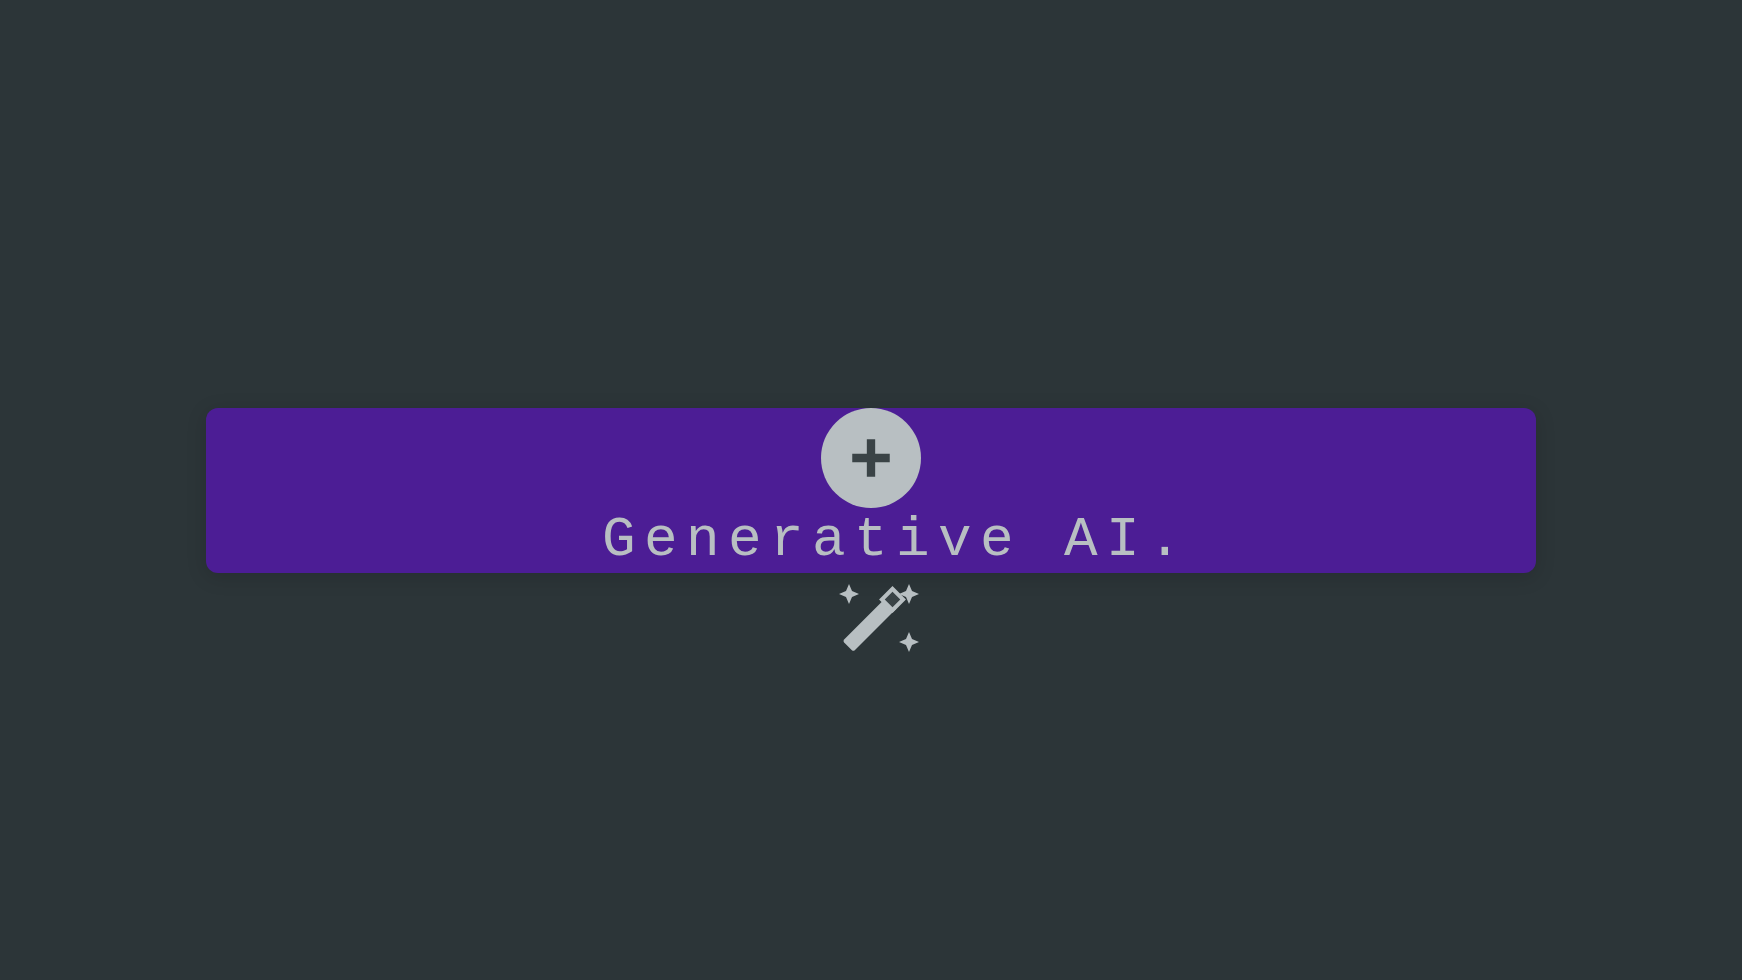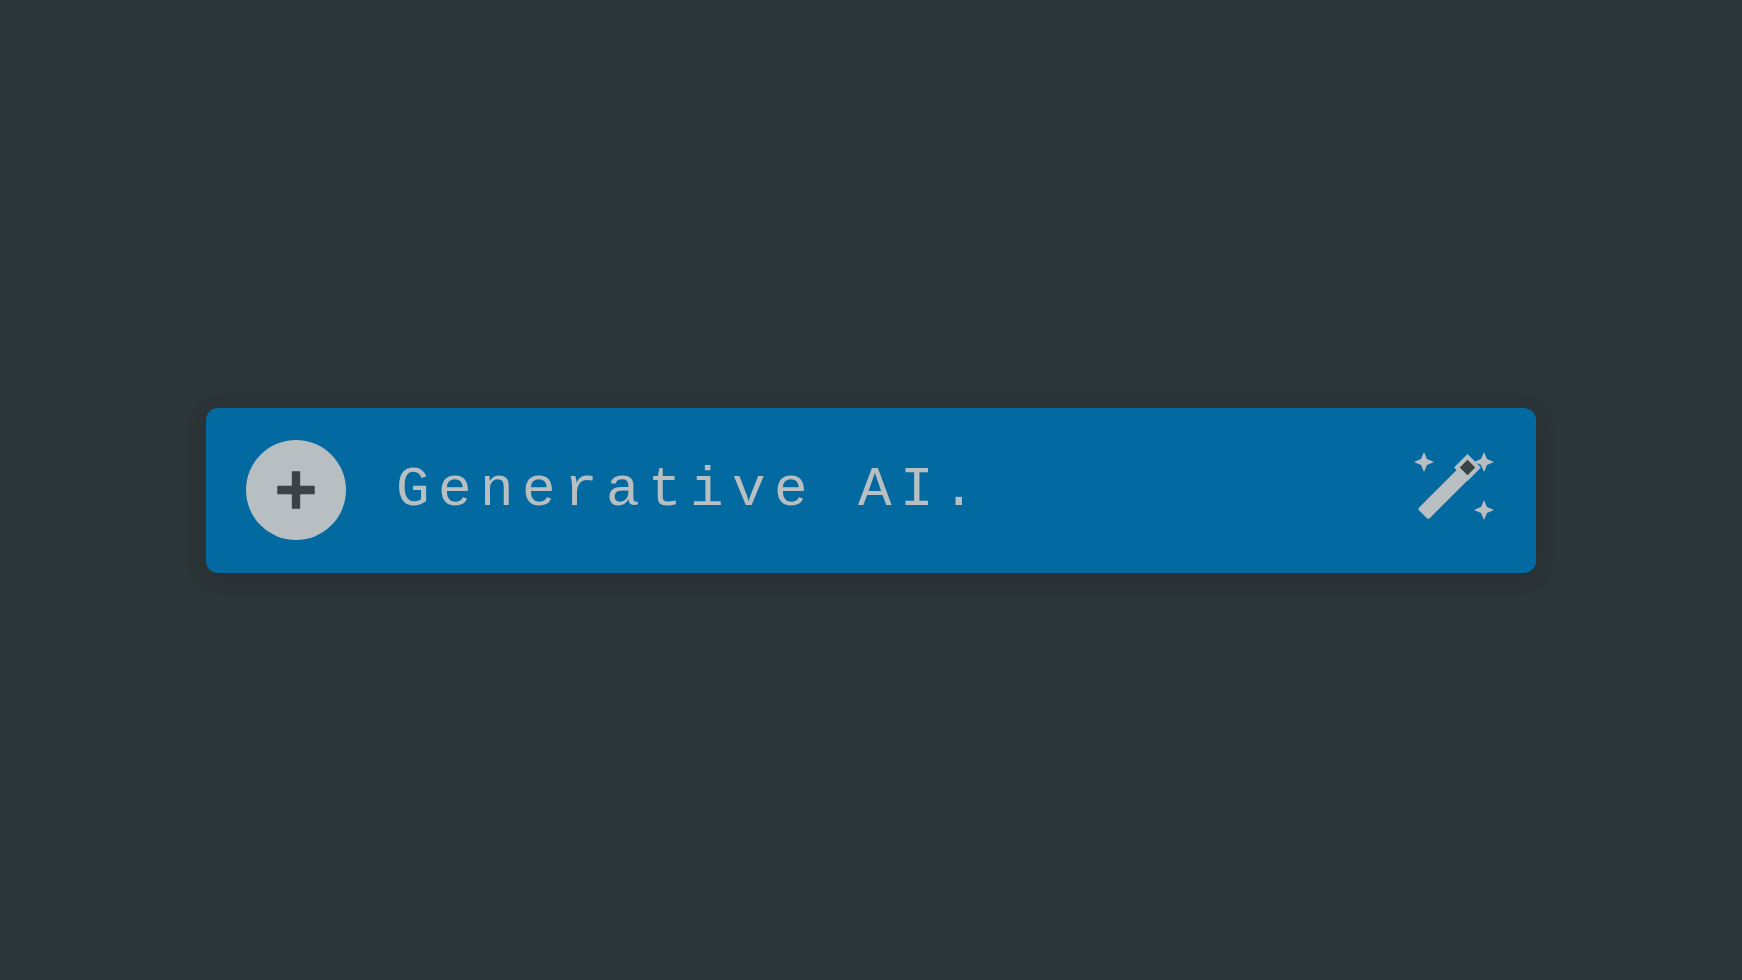--- a/index.html
+++ b/index.html
@@ -12,26 +12,27 @@
       height: 980px;
       background-color: #2c3538;
       display: flex;
       align-items: center;
       justify-content: center;
       font-family: 'Courier New', monospace;
     }
     .input-bar {
       width: 1330px;
       height: 165px;
-      background-color: #0369a1;
+      background-color: #4c1d95;
       border-radius: 12px;
       display: flex;
       align-items: center;
       padding: 0 40px;
       box-shadow: 0 4px 20px rgba(0,0,0,0.15);
+      flex-direction: column;
     }
     .add-button {
       width: 100px;
       height: 100px;
       background-color: #b8bfc2;
       border-radius: 50%;
       display: flex;
       align-items: center;
       justify-content: center;
       flex-shrink: 0;

